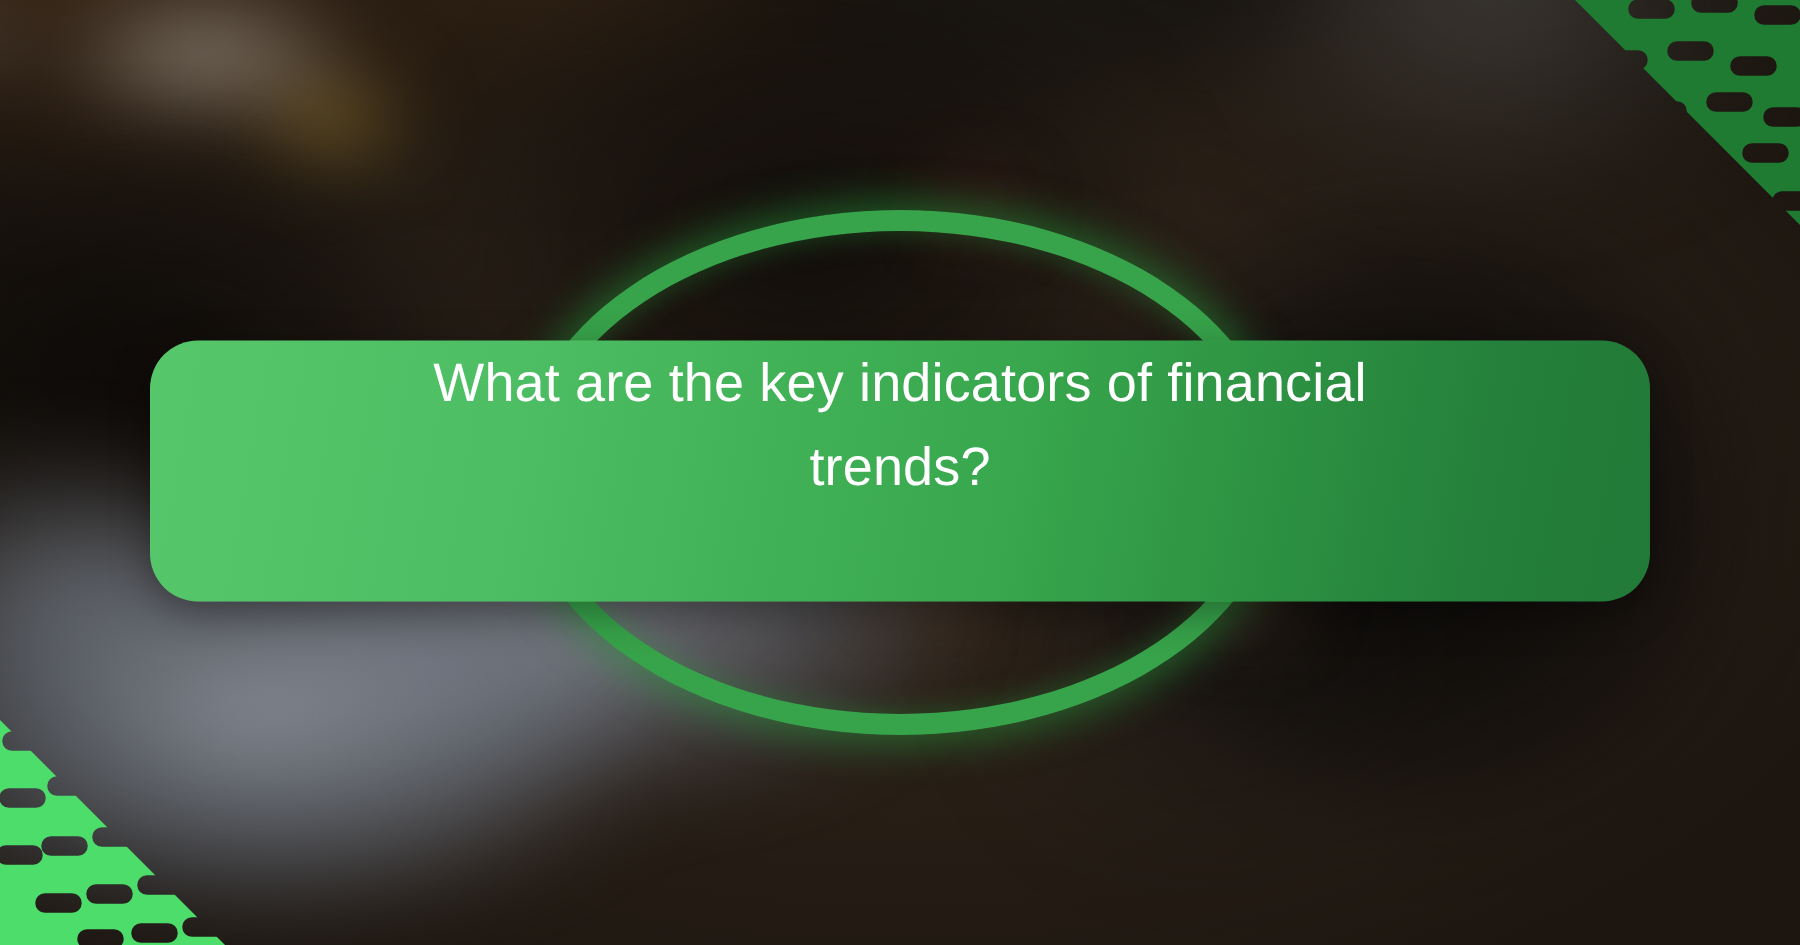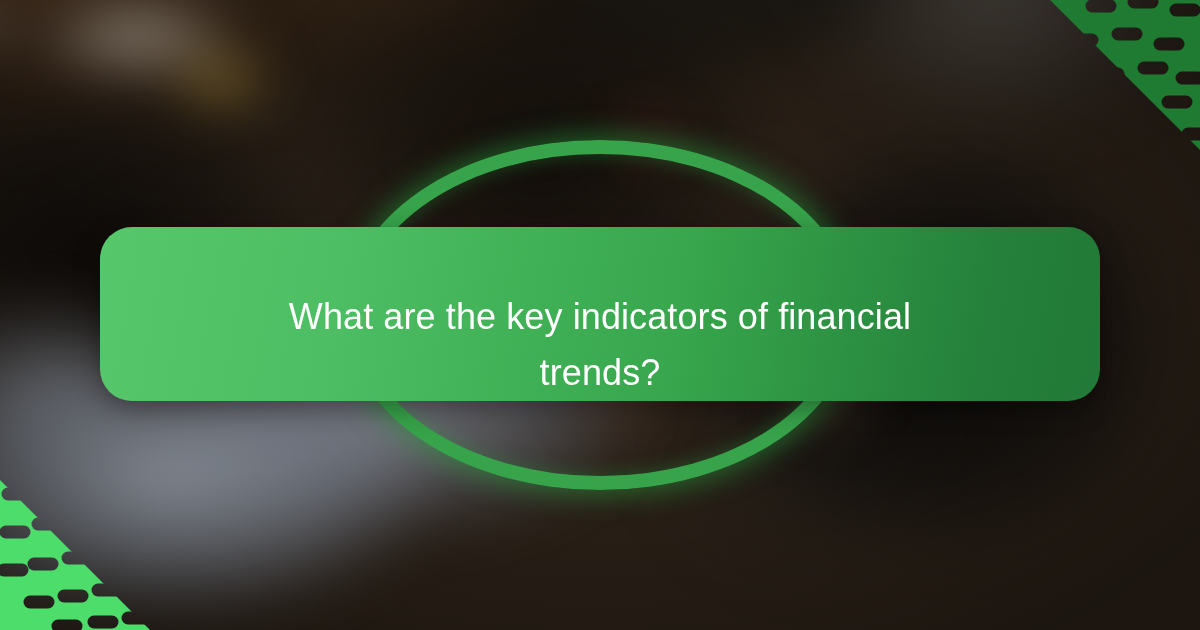--- a/index.html
+++ b/index.html
@@ -109,21 +109,21 @@
   .banner {
     position: absolute;
     left: 100px;
     top: 227px;
     width: 1000px;
     height: 174px;
     border-radius: 32px;
     background: linear-gradient(100deg, #56c76a 0%, #4dbe63 24%, #37a64c 58%, #24803a 88%, #217a37 100%);
     box-shadow: 0 8px 26px rgba(0,0,0,.34);
     display: flex;
-    align-items: flex-end;
+    align-items: flex-start;
     justify-content: center;
     box-sizing: border-box;
     padding: 0 52px;
   }
   .banner-title {
     color: #ffffff;
     font-size: 36px;
     line-height: 1.55;
     font-weight: 400;
     text-align: center;

